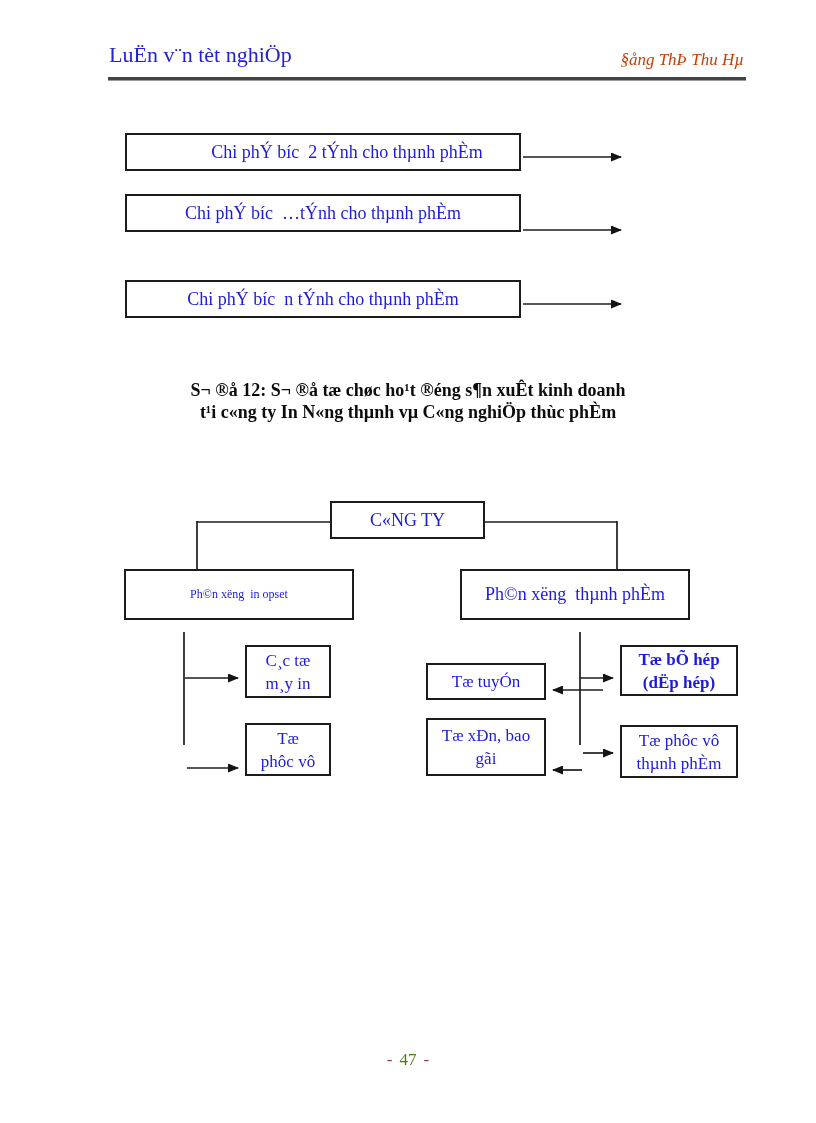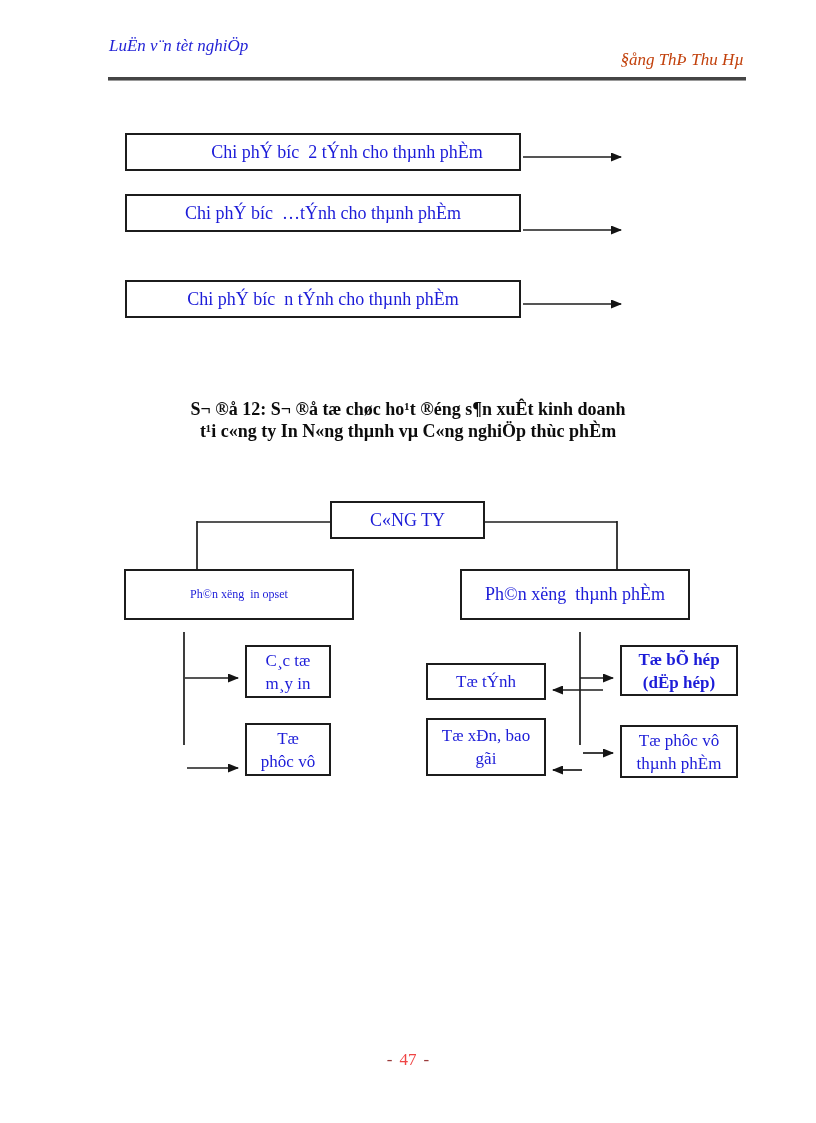--- a/index.html
+++ b/index.html
@@ -2,43 +2,43 @@
 <html><head>
 <meta charset="utf-8">
 <style>
   html,body { margin:0; padding:0; background:#ffffff; }
   .page {
     position:relative; width:816px; height:1123px; background:#ffffff;
     font-family:"Liberation Serif", serif; overflow:hidden;
   }
   
   .hdr-left {
-    position:absolute; left:109px; top:36px;
-    font-style:italic; font-size:17px; color:#2323d6; white-space:pre-wrap;
+    position:absolute; left:109px; top:42px;
+    font-size:22px; color:#2323d6; white-space:pre-wrap;
   }
   .hdr-right {
     position:absolute; right:72px; top:50px;
     font-style:italic; font-size:17px; color:#c2410c; white-space:pre-wrap;
   }
   .hdr-rule {
     position:absolute; left:108px; top:77px; width:638px; height:3px;
     background:#454545; border-bottom:1px solid #9a9a9a;
   }
   
   .bbox {
     position:absolute; box-sizing:border-box; border:2px solid #1c1c1c;
     display:flex; flex-direction:column; align-items:center; justify-content:center;
     color:#1c1cd8; text-align:center; background:#ffffff;
   }
   .flow-box { left:125px; width:396px; height:38px; font-size:18px; }
   .flow-box .lbl { white-space:pre-wrap; }
   .fb1 { top:133px;padding-left:48px; } .fb2 { top:194px; } .fb3 { top:280px; }
   
   .diagram-title {
-    position:absolute; left:78px; top:398px; width:660px;
+    position:absolute; left:78px; top:379px; width:660px;
     text-align:center; font-weight:bold; font-size:18px; line-height:22px; color:#0c0c0c;
   }
   
   .obox { font-size:17px; line-height:23px; }
   .obox .lbl { white-space:pre-wrap; }
   .company   { left:330px; top:501px; width:155px; height:38px; font-size:18px; }
   .px-left   { left:124px; top:569px; width:230px; height:51px; font-size:12px; }
   .px-right  { left:460px; top:569px; width:230px; height:51px; font-size:18px;text-align:right; }
   .cac-to    { left:245px; top:645px; width:86px;  height:53px; }
   .to-pv     { left:245px; top:723px; width:86px;  height:53px; }
@@ -47,21 +47,21 @@
   .to-be     { left:620px; top:645px; width:118px; height:51px;font-weight:bold; }
   .to-pv-tp  { left:620px; top:725px; width:118px; height:53px; }
   
   .connectors { position:absolute; left:0; top:0; width:816px; height:1123px; }
   
   .footer {
     position:absolute; left:0; top:1050px; width:816px;
     text-align:center; font-size:17px;
   }
   .footer .dash { color:#9a3b3b; padding:0 7px; }
-  .footer .num  { color:#ef4444;text-align:right; }
+  .footer .num  { color:#4d7c0f;text-align:right; }
 </style>
 </head>
 <body>
 
 <div class="page">
 
   <span class="hdr-left">LuËn v¨n tèt nghiÖp</span>
   <span class="hdr-right">§ång ThÞ Thu Hµ</span>
   <div class="hdr-rule"></div>
 
@@ -91,21 +91,21 @@
   </div>
   <div class="bbox obox cac-to">
     <span class="lbl">C¸c tæ</span>
     <span class="lbl">m¸y in</span>
   </div>
   <div class="bbox obox to-pv">
     <span class="lbl">Tæ</span>
     <span class="lbl">phôc vô</span>
   </div>
   <div class="bbox obox to-tuyen">
-    <span class="lbl">Tæ tÝnh</span>
+    <span class="lbl">Tæ tuyÓn</span>
   </div>
   <div class="bbox obox to-xen">
     <span class="lbl">Tæ xÐn, bao</span>
     <span class="lbl">gãi</span>
   </div>
   <div class="bbox obox to-be">
     <span class="lbl">Tæ bÕ hép</span>
     <span class="lbl">(dËp hép)</span>
   </div>
   <div class="bbox obox to-pv-tp">

